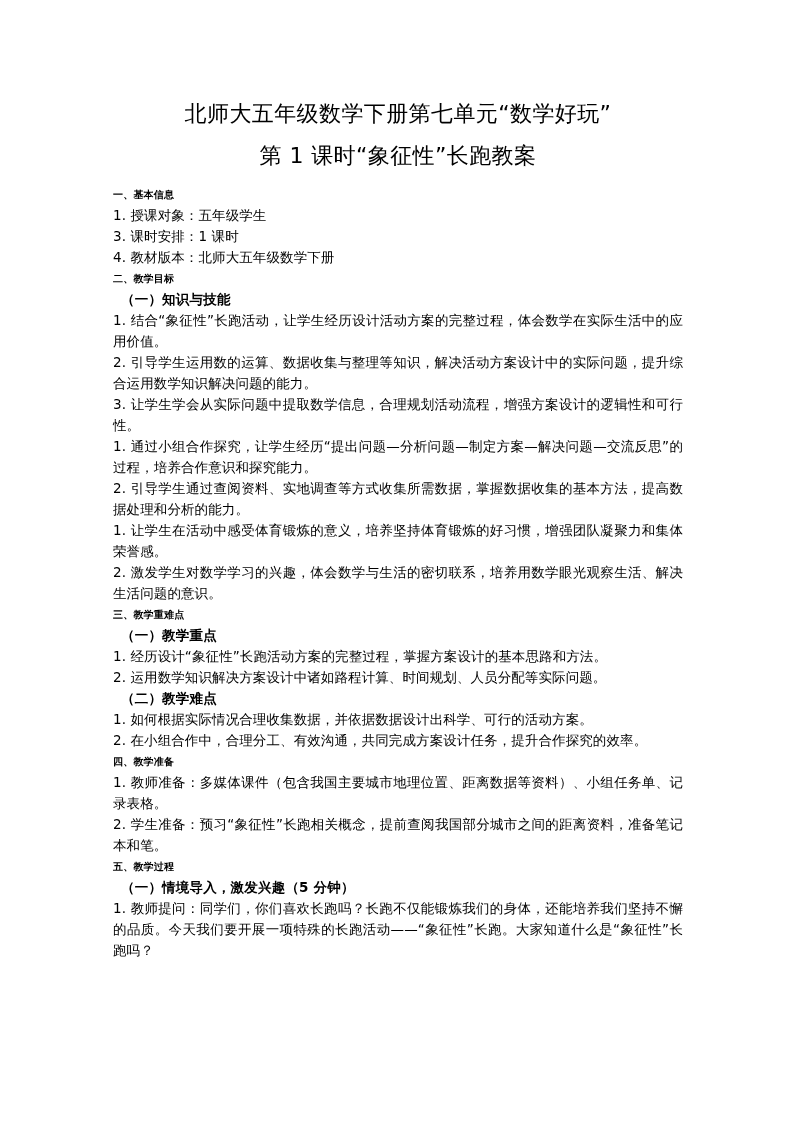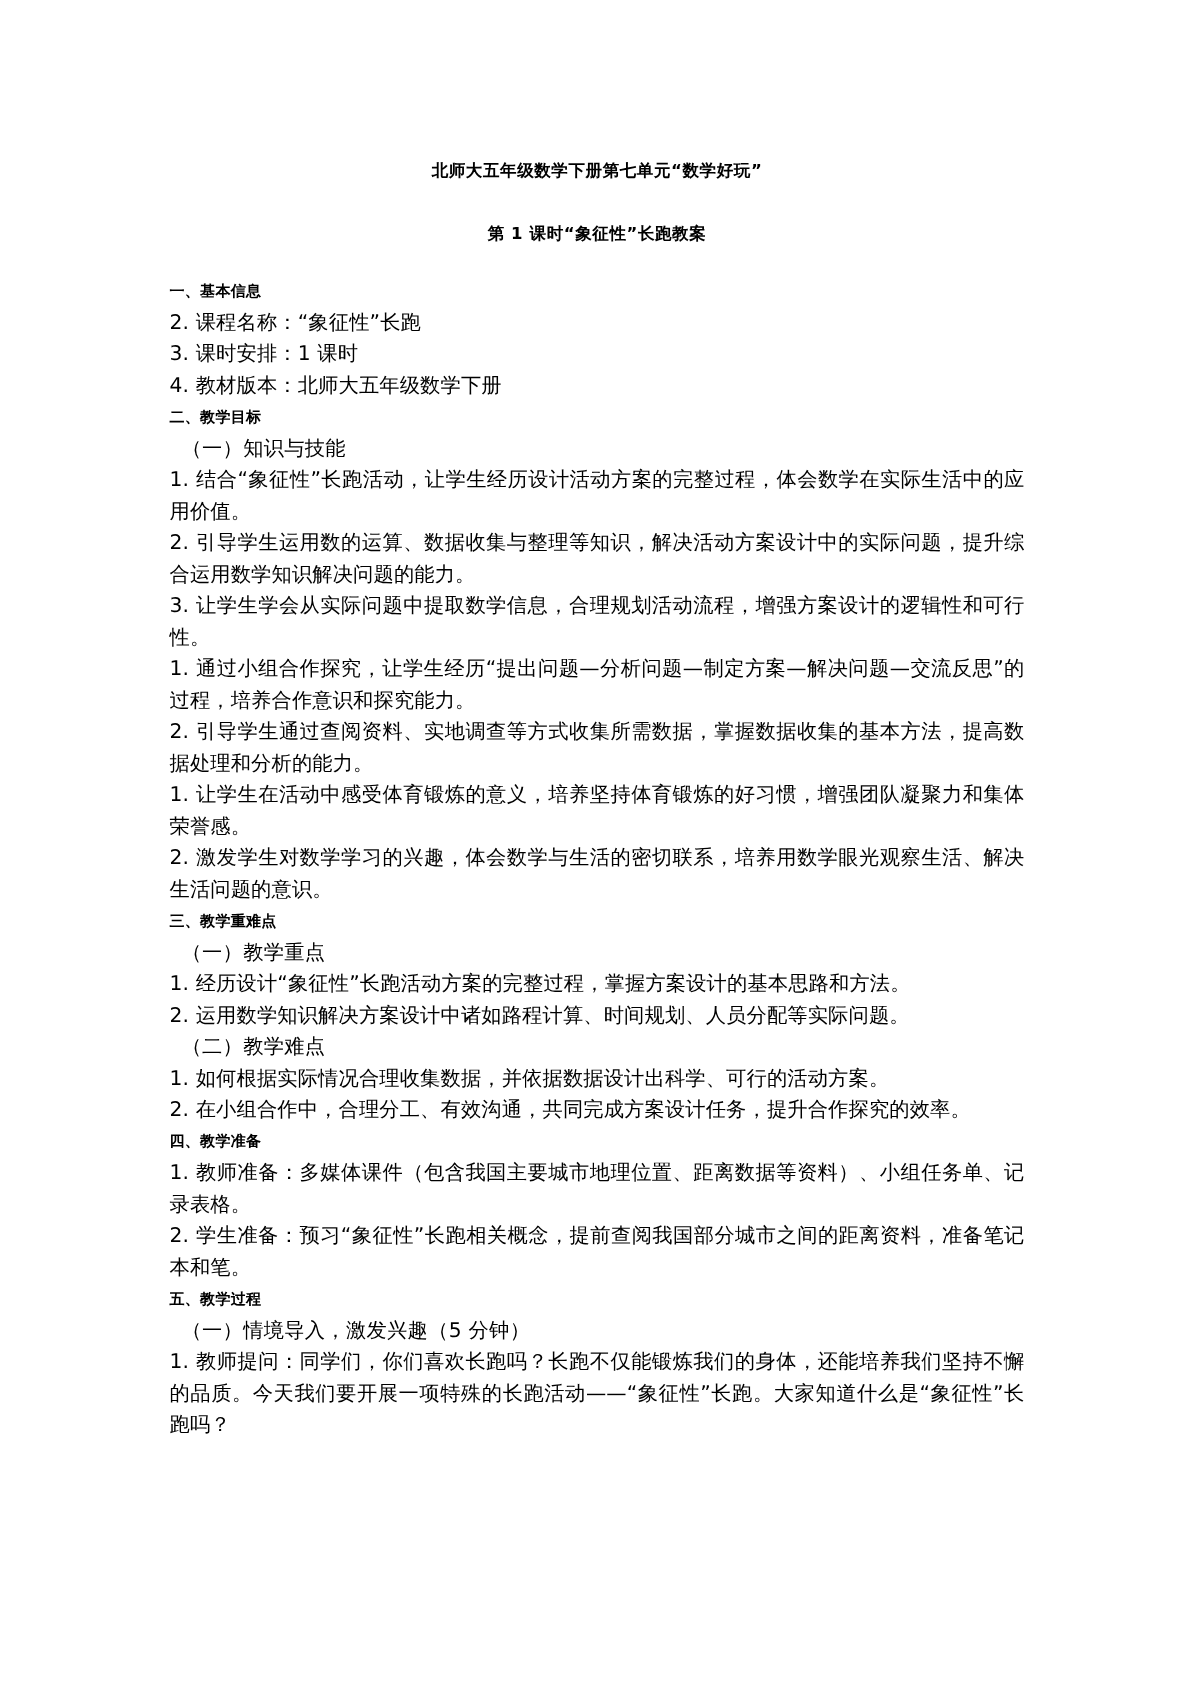--- a/index.html
+++ b/index.html
@@ -20,39 +20,39 @@
     box-sizing: border-box;
     overflow: hidden;
   }
   .content {
     position: absolute;
     left: 113px;
     top: 0;
     width: 570px;
   }
   .doc-title {
-    font-size: 11px;
-    font-weight: bold;
+    font-size: 22px;
+    font-weight: normal;
     text-align: center;
     line-height: 30px;
     letter-spacing: 0.4px;
     white-space: nowrap;
   }
   .title-1 { margin-top: 99px; }
   .title-2 { margin-top: 12px; margin-bottom: 13px; }
 
   .h-section {
     font-size: 10px;
     font-weight: bold;
     line-height: 21px;
     letter-spacing: 0.2px;
   }
   .h-sub {
     font-size: 13.5px;
-    font-weight: normal;
+    font-weight: bold;
     line-height: 21px;
     letter-spacing: 0.2px;
     padding-left: 8px;
   }
   .para {
     font-size: 13.5px;
     font-weight: normal;
     line-height: 21px;
     letter-spacing: 0.1px;
     text-align: justify;
@@ -64,21 +64,21 @@
 
 <div class="page">
   <div class="content">
 
     <div class="doc-title title-1">北师大五年级数学下册第七单元“数学好玩”</div>
 
     <div class="doc-title title-2">第 1 课时“象征性”长跑教案</div>
 
     <div id="sections-root">
         <div class="h-section">一、基本信息</div>
-        <div class="para">2. 课程名称：“象征性”长跑</div>
+        <div class="para">1. 授课对象：五年级学生</div>
         <div class="para">3. 课时安排：1 课时</div>
         <div class="para">4. 教材版本：北师大五年级数学下册</div>
         <div class="h-section">二、教学目标</div>
         <div class="h-sub">（一）知识与技能</div>
         <div class="para">1. 结合“象征性”长跑活动，让学生经历设计活动方案的完整过程，体会数学在实际生活中的应用价值。</div>
         <div class="para">2. 引导学生运用数的运算、数据收集与整理等知识，解决活动方案设计中的实际问题，提升综合运用数学知识解决问题的能力。</div>
         <div class="para">3. 让学生学会从实际问题中提取数学信息，合理规划活动流程，增强方案设计的逻辑性和可行性。</div>
         <div class="para">1. 通过小组合作探究，让学生经历“提出问题—分析问题—制定方案—解决问题—交流反思”的过程，培养合作意识和探究能力。</div>
         <div class="para">2. 引导学生通过查阅资料、实地调查等方式收集所需数据，掌握数据收集的基本方法，提高数据处理和分析的能力。</div>
         <div class="para">1. 让学生在活动中感受体育锻炼的意义，培养坚持体育锻炼的好习惯，增强团队凝聚力和集体荣誉感。</div>

